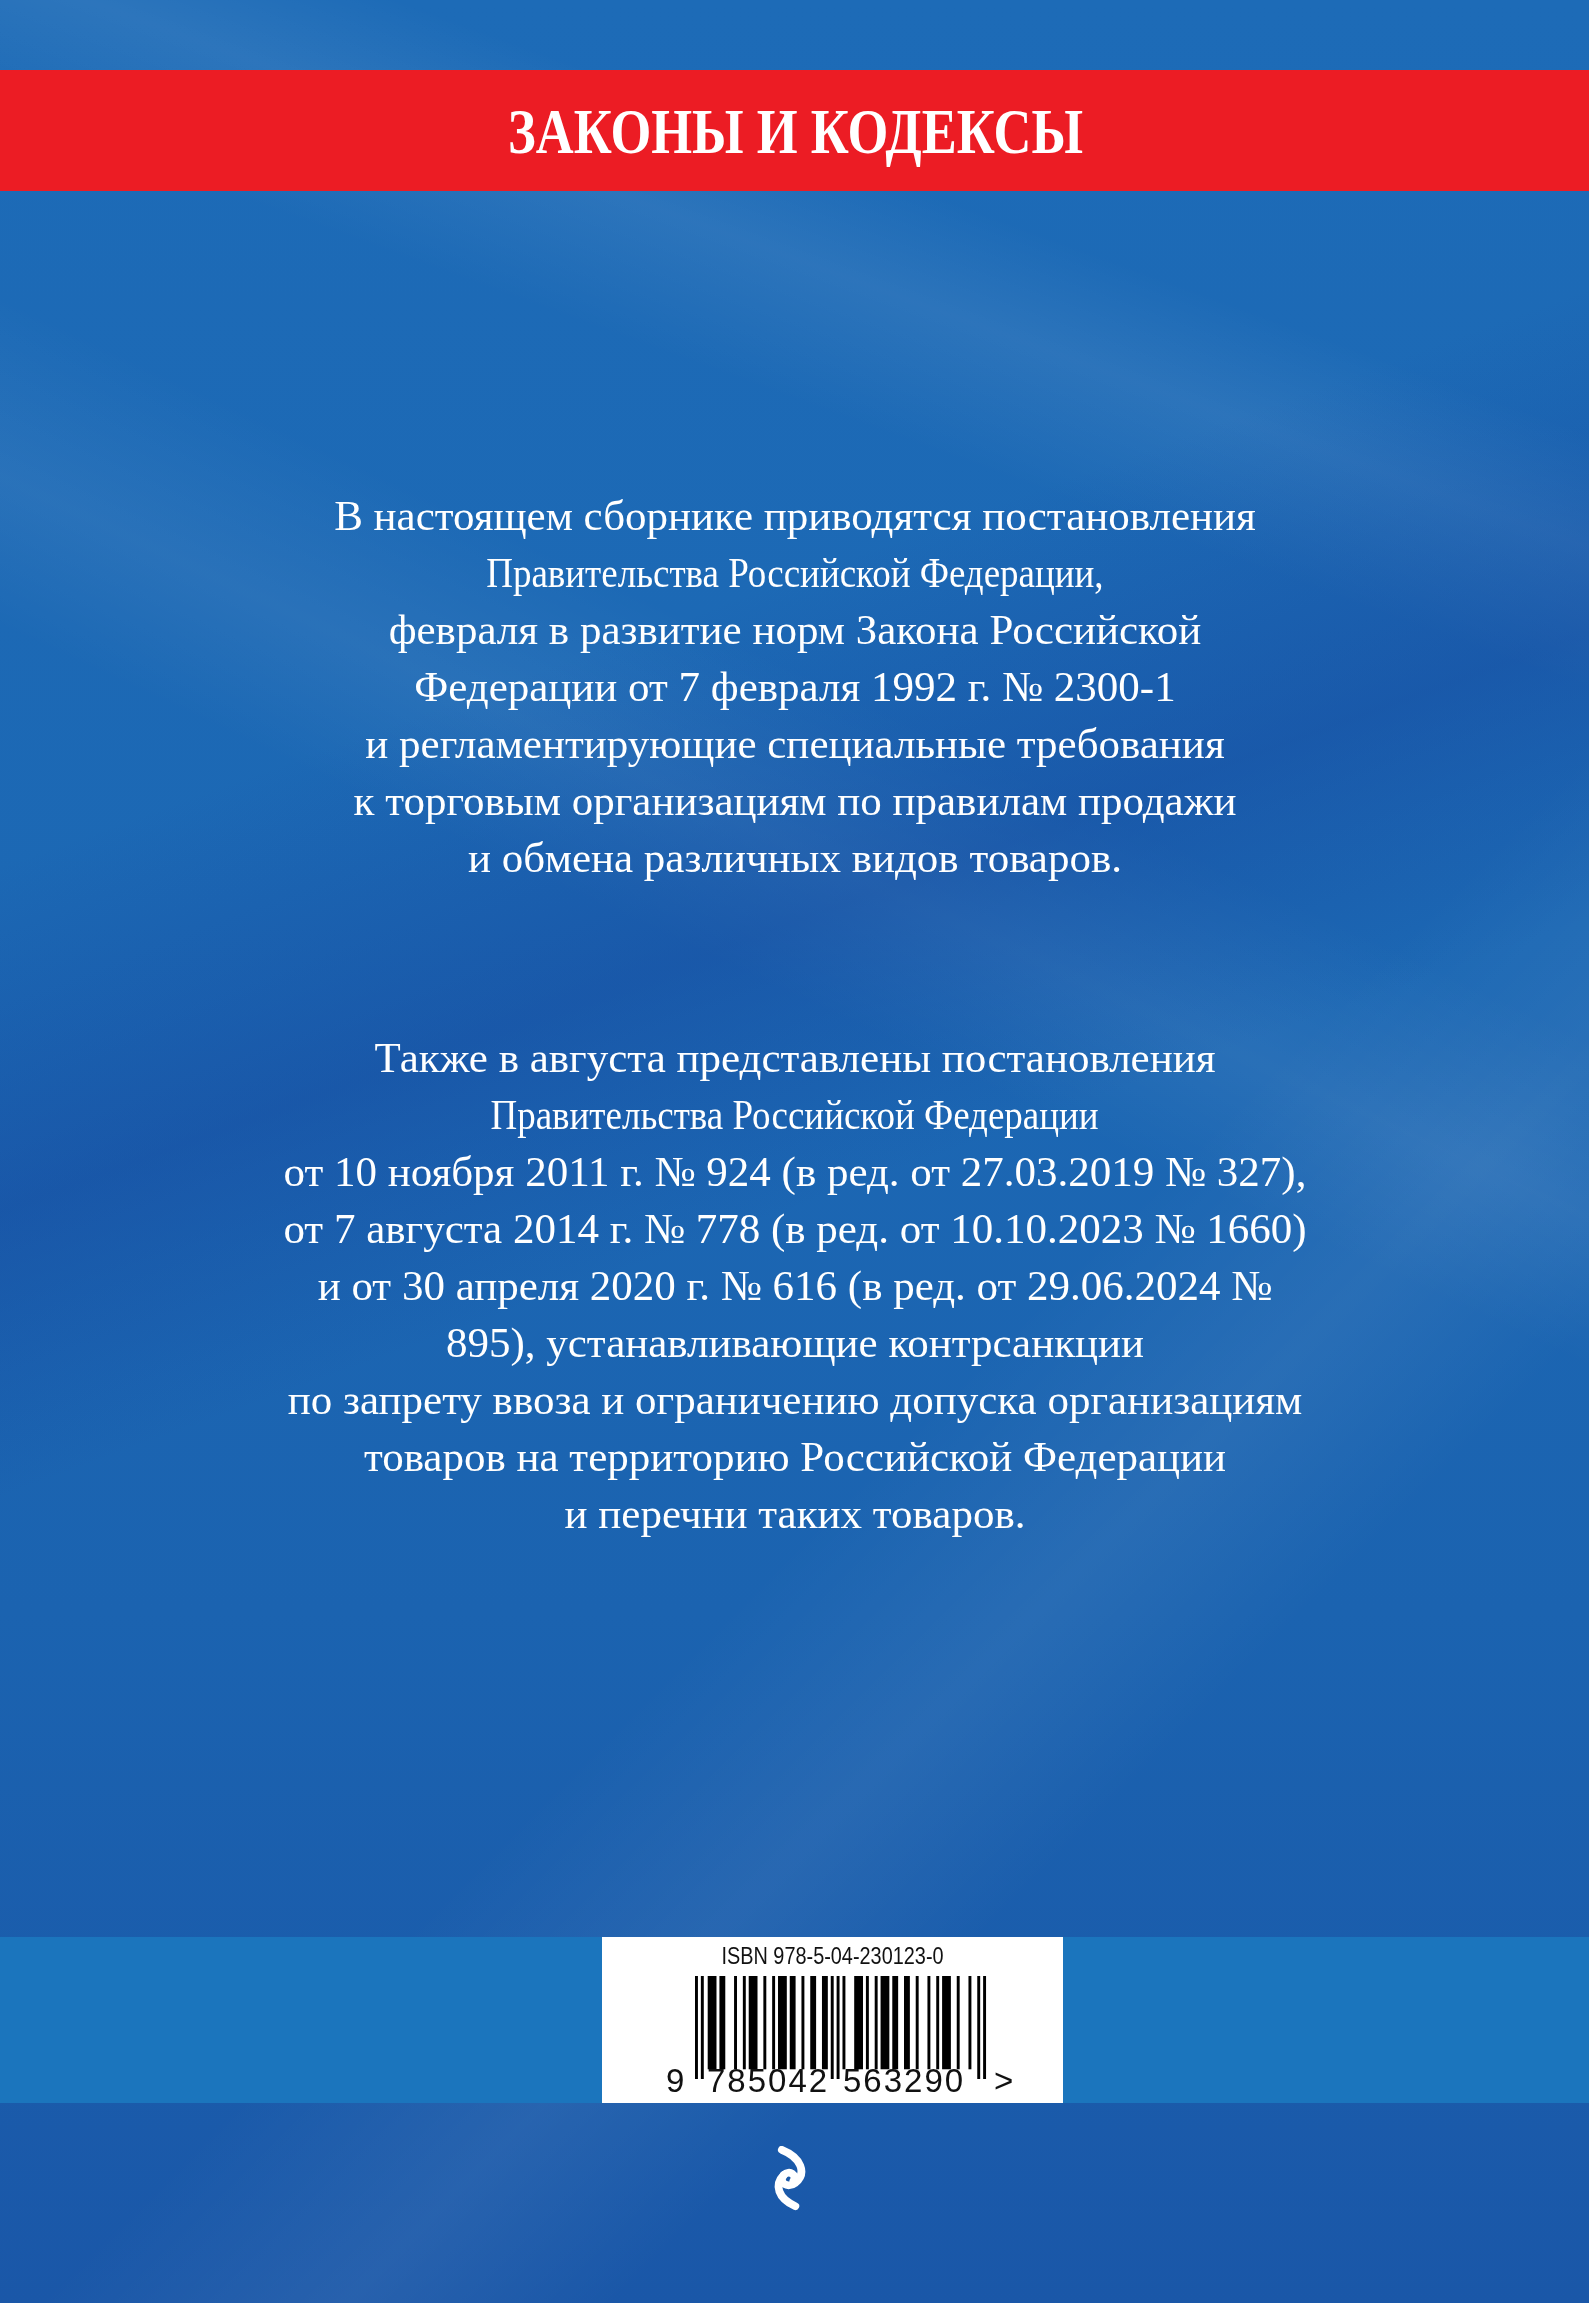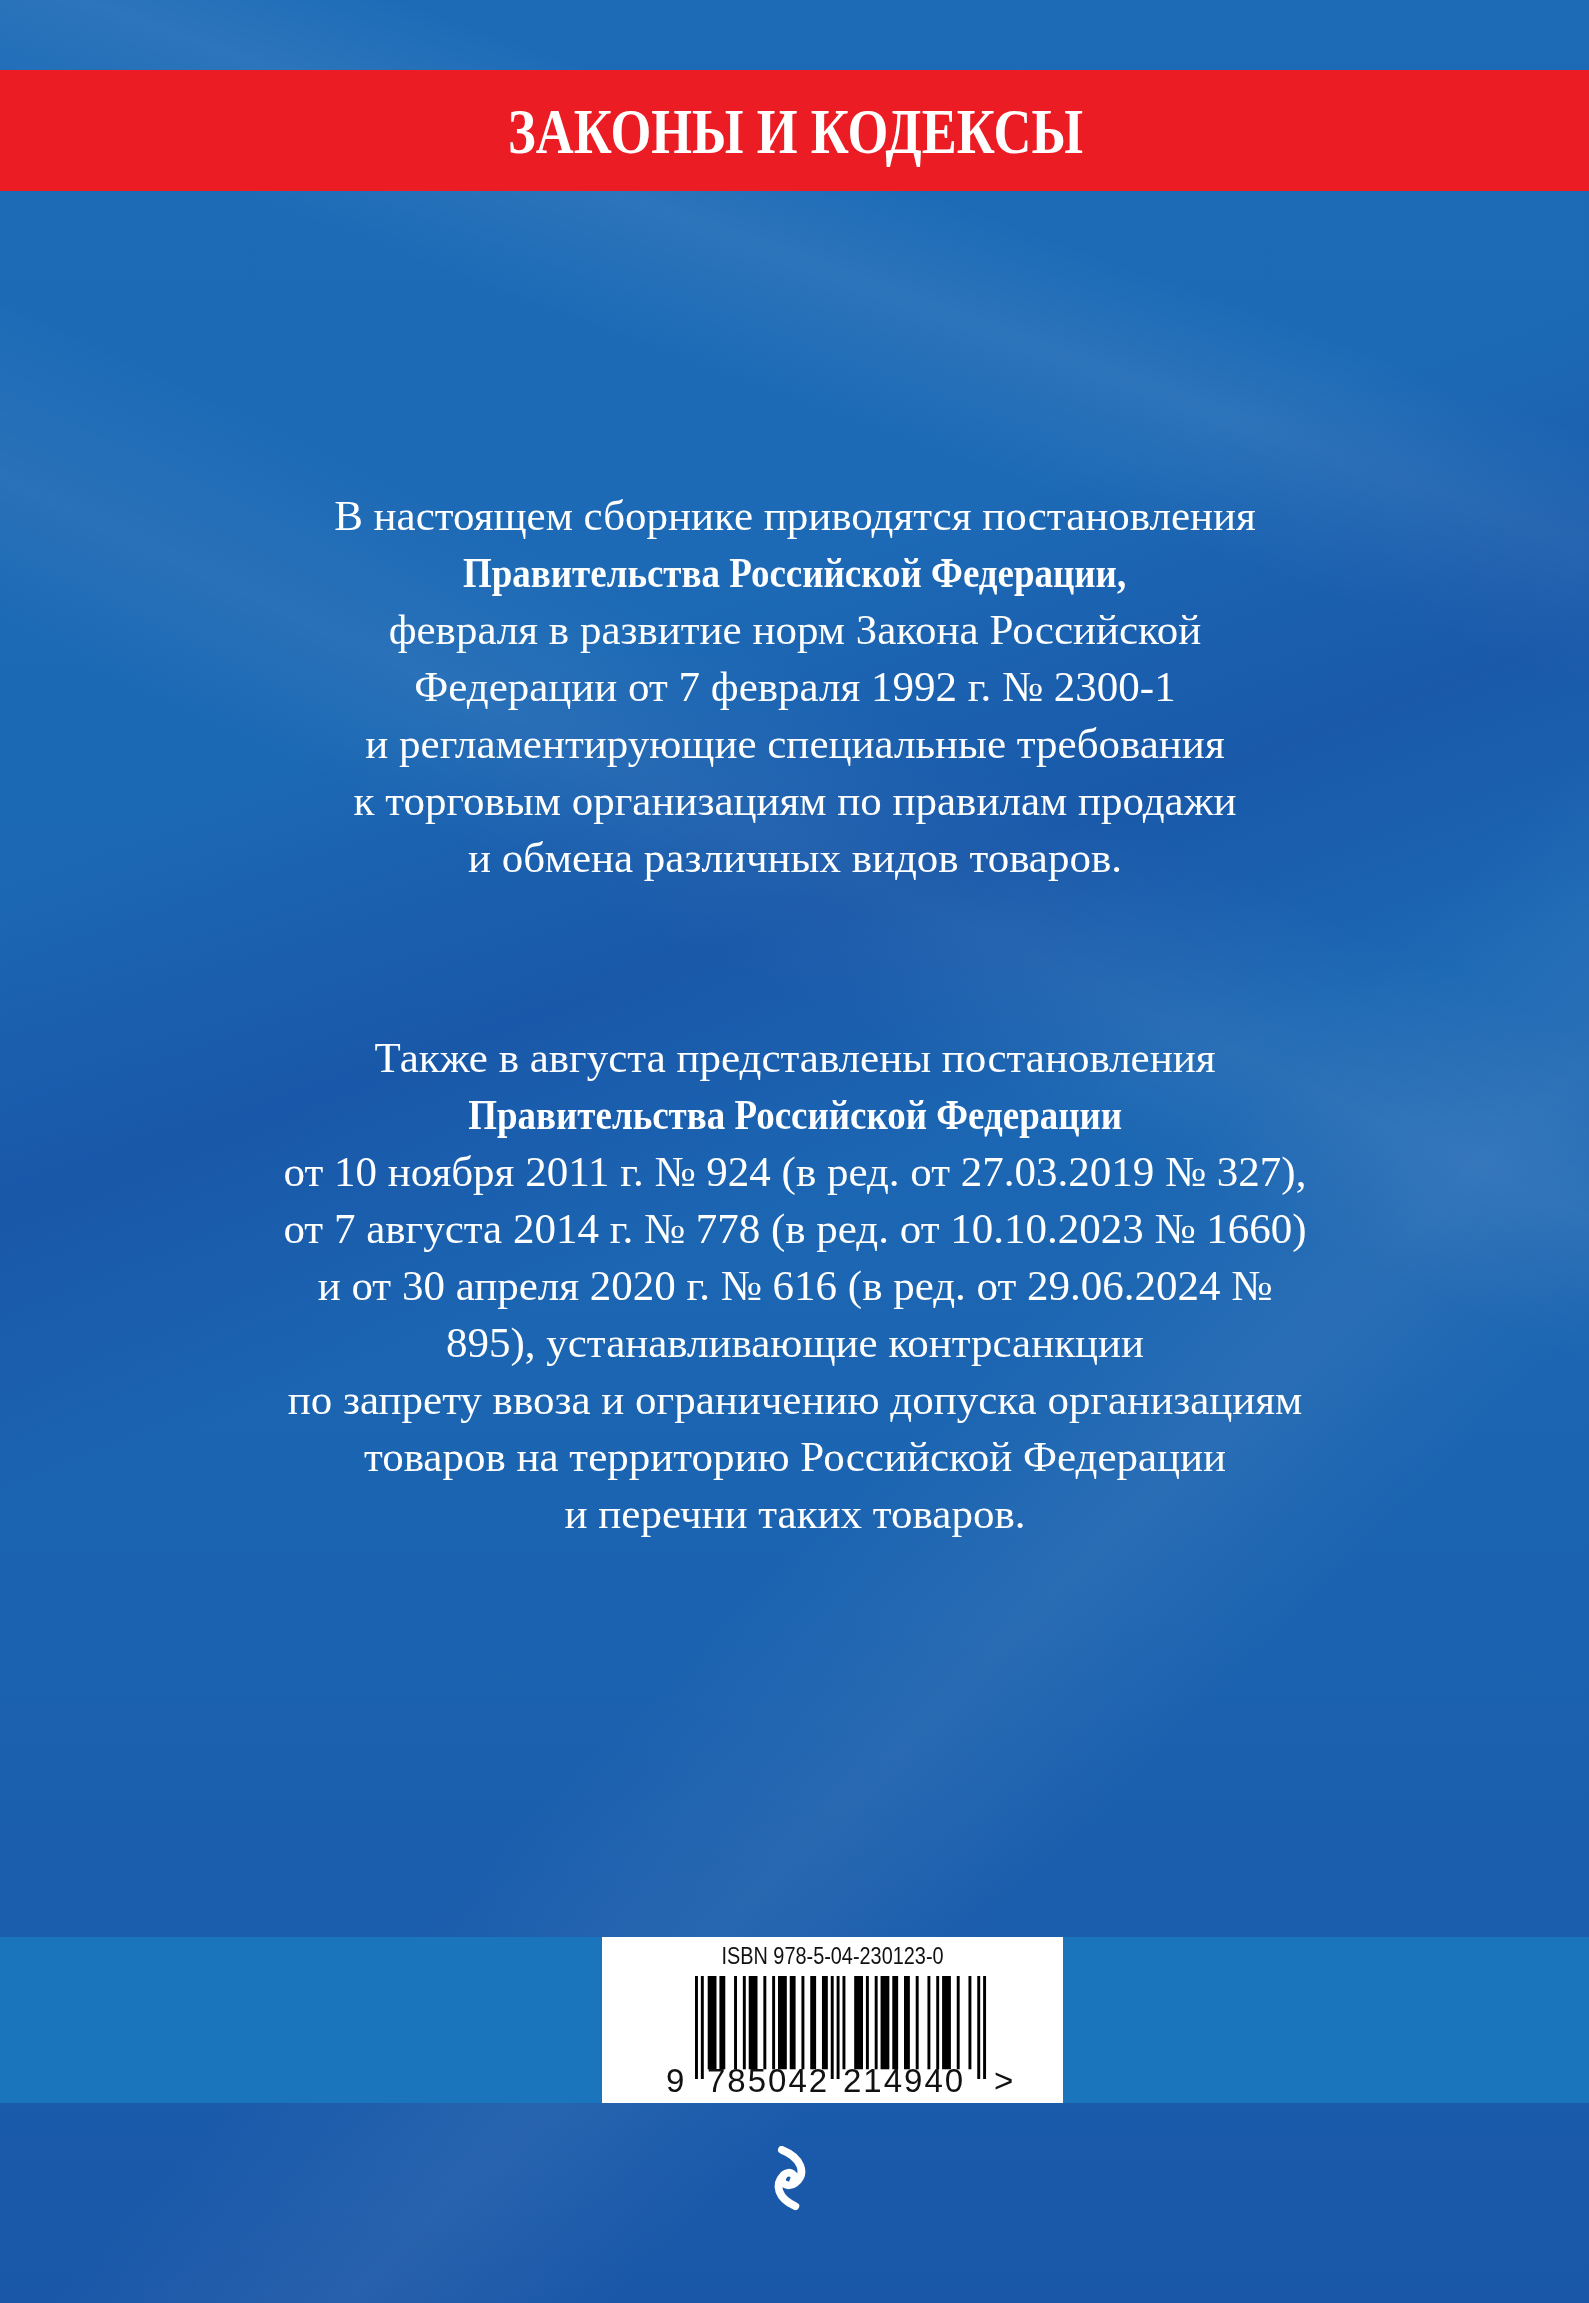--- a/index.html
+++ b/index.html
@@ -25,21 +25,21 @@
   .series-title {
     color: #ffffff; font-weight: bold; font-size: 64px; letter-spacing: 0px;
     transform: scaleX(0.82); transform-origin: center; white-space: nowrap;
     line-height: 1; margin-top: 3.9px;
   }
   .para {
     position: absolute; left: 0; width: 1590px; text-align: center;
     color: #ffffff; font-size: 43px; line-height: 57px;
   }
   .para .line { display: block; white-space: nowrap; }
-  .para .line.bold { font-weight: bold; }
+  .para .line.bold { font-weight: normal; }
   .para .line.bold span { display: inline-block; transform: scaleX(0.86); transform-origin: center; }
   .p1 { top: 487px; }
   .p2 { top: 1029px; }
   .isbn-band {
     position: absolute; left: 0; top: 1937px; width: 1590px; height: 166px;
     background: #1b75bd;
   }
   .barcode-box {
     position: absolute; left: 563px; top: 1937px; width: 461px; height: 166px;
     background: #ffffff;
@@ -129,21 +129,21 @@
       <rect x="253" y="0" width="9" height="96"></rect>
       <rect x="268" y="0" width="3" height="96"></rect>
       <rect x="280" y="0" width="3" height="96"></rect>
       <rect x="289" y="0" width="3" height="106"></rect>
       <rect x="295" y="0" width="3" height="106"></rect>
     </g>
   </svg>
   <div class="ean-digits">
     <span style="left:64px">9</span>
     <span style="left:105px; letter-spacing:2px">785042</span>
-    <span style="left:241px; letter-spacing:2px">214940</span>
+    <span style="left:241px; letter-spacing:2px">563290</span>
     <span style="left:392px">&gt;</span>
   </div>
 </div>
 
 <svg class="logo" viewBox="0 0 48 68">
   <path d="M14 4 C 34 12, 40 28, 28 38 C 20 44, 10 38, 16 30 C 22 24, 30 30, 26 36" fill="none" stroke="#ffffff" stroke-width="8" stroke-linecap="round"></path>
   <path d="M16 30 C 6 40, 10 54, 28 62" fill="none" stroke="#ffffff" stroke-width="8" stroke-linecap="round"></path>
 </svg>
 
 

